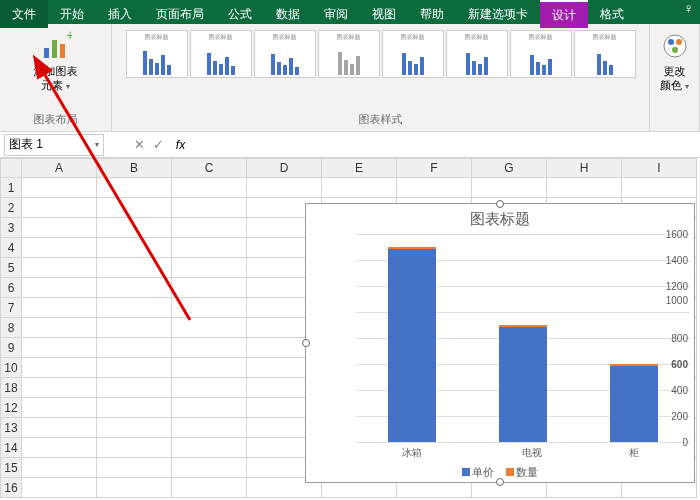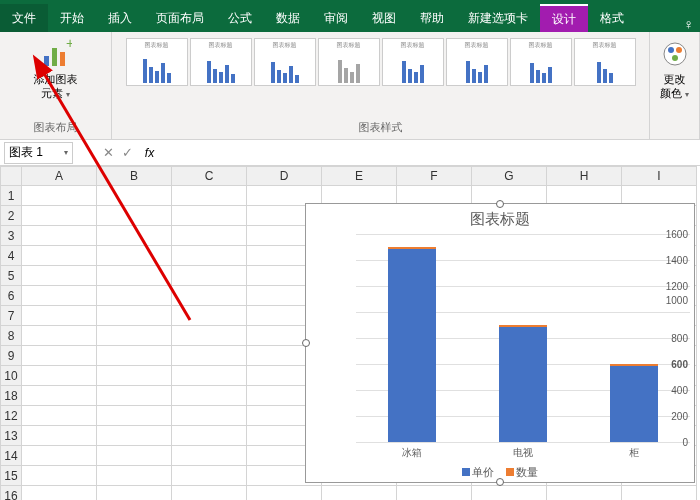--- a/index.html
+++ b/index.html
@@ -1,34 +1,34 @@
 <!DOCTYPE html>
 <html><head>
 <meta charset="utf-8">
 <style>
 *{margin:0;padding:0;box-sizing:border-box;font-family:"Microsoft YaHei",sans-serif}
 body{width:700px;height:500px;background:#fff;overflow:hidden;position:relative}
-.tabbar{height:32px;background:#0c6b3d;display:flex;align-items:flex-end;font-size:12px;color:#fff}
+.tabbar{height:24px;background:#0c6b3d;display:flex;align-items:flex-start;font-size:12px;color:#fff}
 .tab{padding:0 12px;height:28px;display:flex;align-items:center;cursor:pointer}
 .tab.left{background:#0a5c35}
 .tab.active{background:#a21caf;border-top:2px solid #fff}
 .ribbon{height:108px;background:#f3f2f1;border-bottom:1px solid #d4d4d4;display:flex}
 .group{border-right:1px solid #d4d4d4;display:flex;flex-direction:column;align-items:center;padding:4px 6px 2px}
 .group-label{font-size:11px;color:#666;margin-top:auto;padding-bottom:2px}
 .btn-big{display:flex;flex-direction:column;align-items:center;cursor:pointer;padding:2px 4px;font-size:11px;line-height:14px}
 .btn-big .ico{width:32px;height:32px;margin-bottom:2px;display:flex;align-items:center;justify-content:center}
 .row{display:flex;gap:4px}
 .drop{font-size:8px;color:#666}
 .styles-row{display:flex;gap:2px;padding:2px}
 .style-thumb{width:62px;height:48px;border:1px solid #ccc;background:#fff;cursor:pointer;display:flex;flex-direction:column;align-items:center;padding:2px}
 .style-thumb .tt{font-size:6px;color:#888}
 .mini-bars{display:flex;gap:2px;align-items:flex-end;height:30px;margin-top:4px}
 .mini-bars .b{width:4px;background:#4472c4}
 .namebox-row{height:26px;border-bottom:1px solid #d4d4d4;display:flex;align-items:center;background:#fff}
-.namebox{width:69px;height:22px;border:1px solid #ccc;margin-left:4px;font-size:12px;padding:0 4px;display:flex;align-items:center;justify-content:space-between}
+.namebox{width:100px;height:22px;border:1px solid #ccc;margin-left:4px;font-size:12px;padding:0 4px;display:flex;align-items:center;justify-content:space-between}
 .fx-btns{display:flex;gap:8px;margin-left:30px;color:#888;font-size:13px}
 .fx{font-style:italic;margin-left:12px;font-size:12px}
 .sheet{position:relative;background:#fff}
 .colheads{display:flex;height:20px}
 .colhead,.rowhead{background:#f0f0f0;border:1px solid #d4d4d4;font-size:12px;display:flex;align-items:center;justify-content:center;color:#333}
 .corner{width:22px;height:20px;background:#f0f0f0;border:1px solid #d4d4d4}
 .colhead{width:75px;height:20px;border-left:none}
 .sheetbody{display:flex}
 .rowheads{display:flex;flex-direction:column}
 .rowhead{width:22px;height:20px;border-top:none}
@@ -428,21 +428,21 @@
       <div class="gridline" style="top: 26px;"></div>
       <div class="ytick" style="top: 26px;">1400</div>
       <div class="gridline" style="top: 0px;"></div>
       <div class="ytick" style="top: 0px;">1600</div>
       <div class="bars-area">
         <div class="bar" style="height: 195px;"></div>
         <div class="bar" style="height: 117px;"></div>
         <div class="bar" style="height: 78px;"></div>
       </div>
       <div class="xcat" style="left: 85.6667px; bottom: -18px;">冰箱</div>
-      <div class="xcat" style="left: 197px; bottom: -18px;">电视</div>
+      <div class="xcat" style="left: 206px; bottom: -18px;">电视</div>
       <div class="xcat" style="left: 308.333px; bottom: -18px;">柜</div>
     </div>
   <div class="legend">
     <span><span class="sw" style="background:#4472c4"></span><span>单价</span></span>
     <span><span class="sw" style="background:#ed7d31"></span><span>数量</span></span>
   </div>
 </div>
 
 <svg class="arrow" style="left:30px;top:30px" width="180" height="300">
   <defs>

